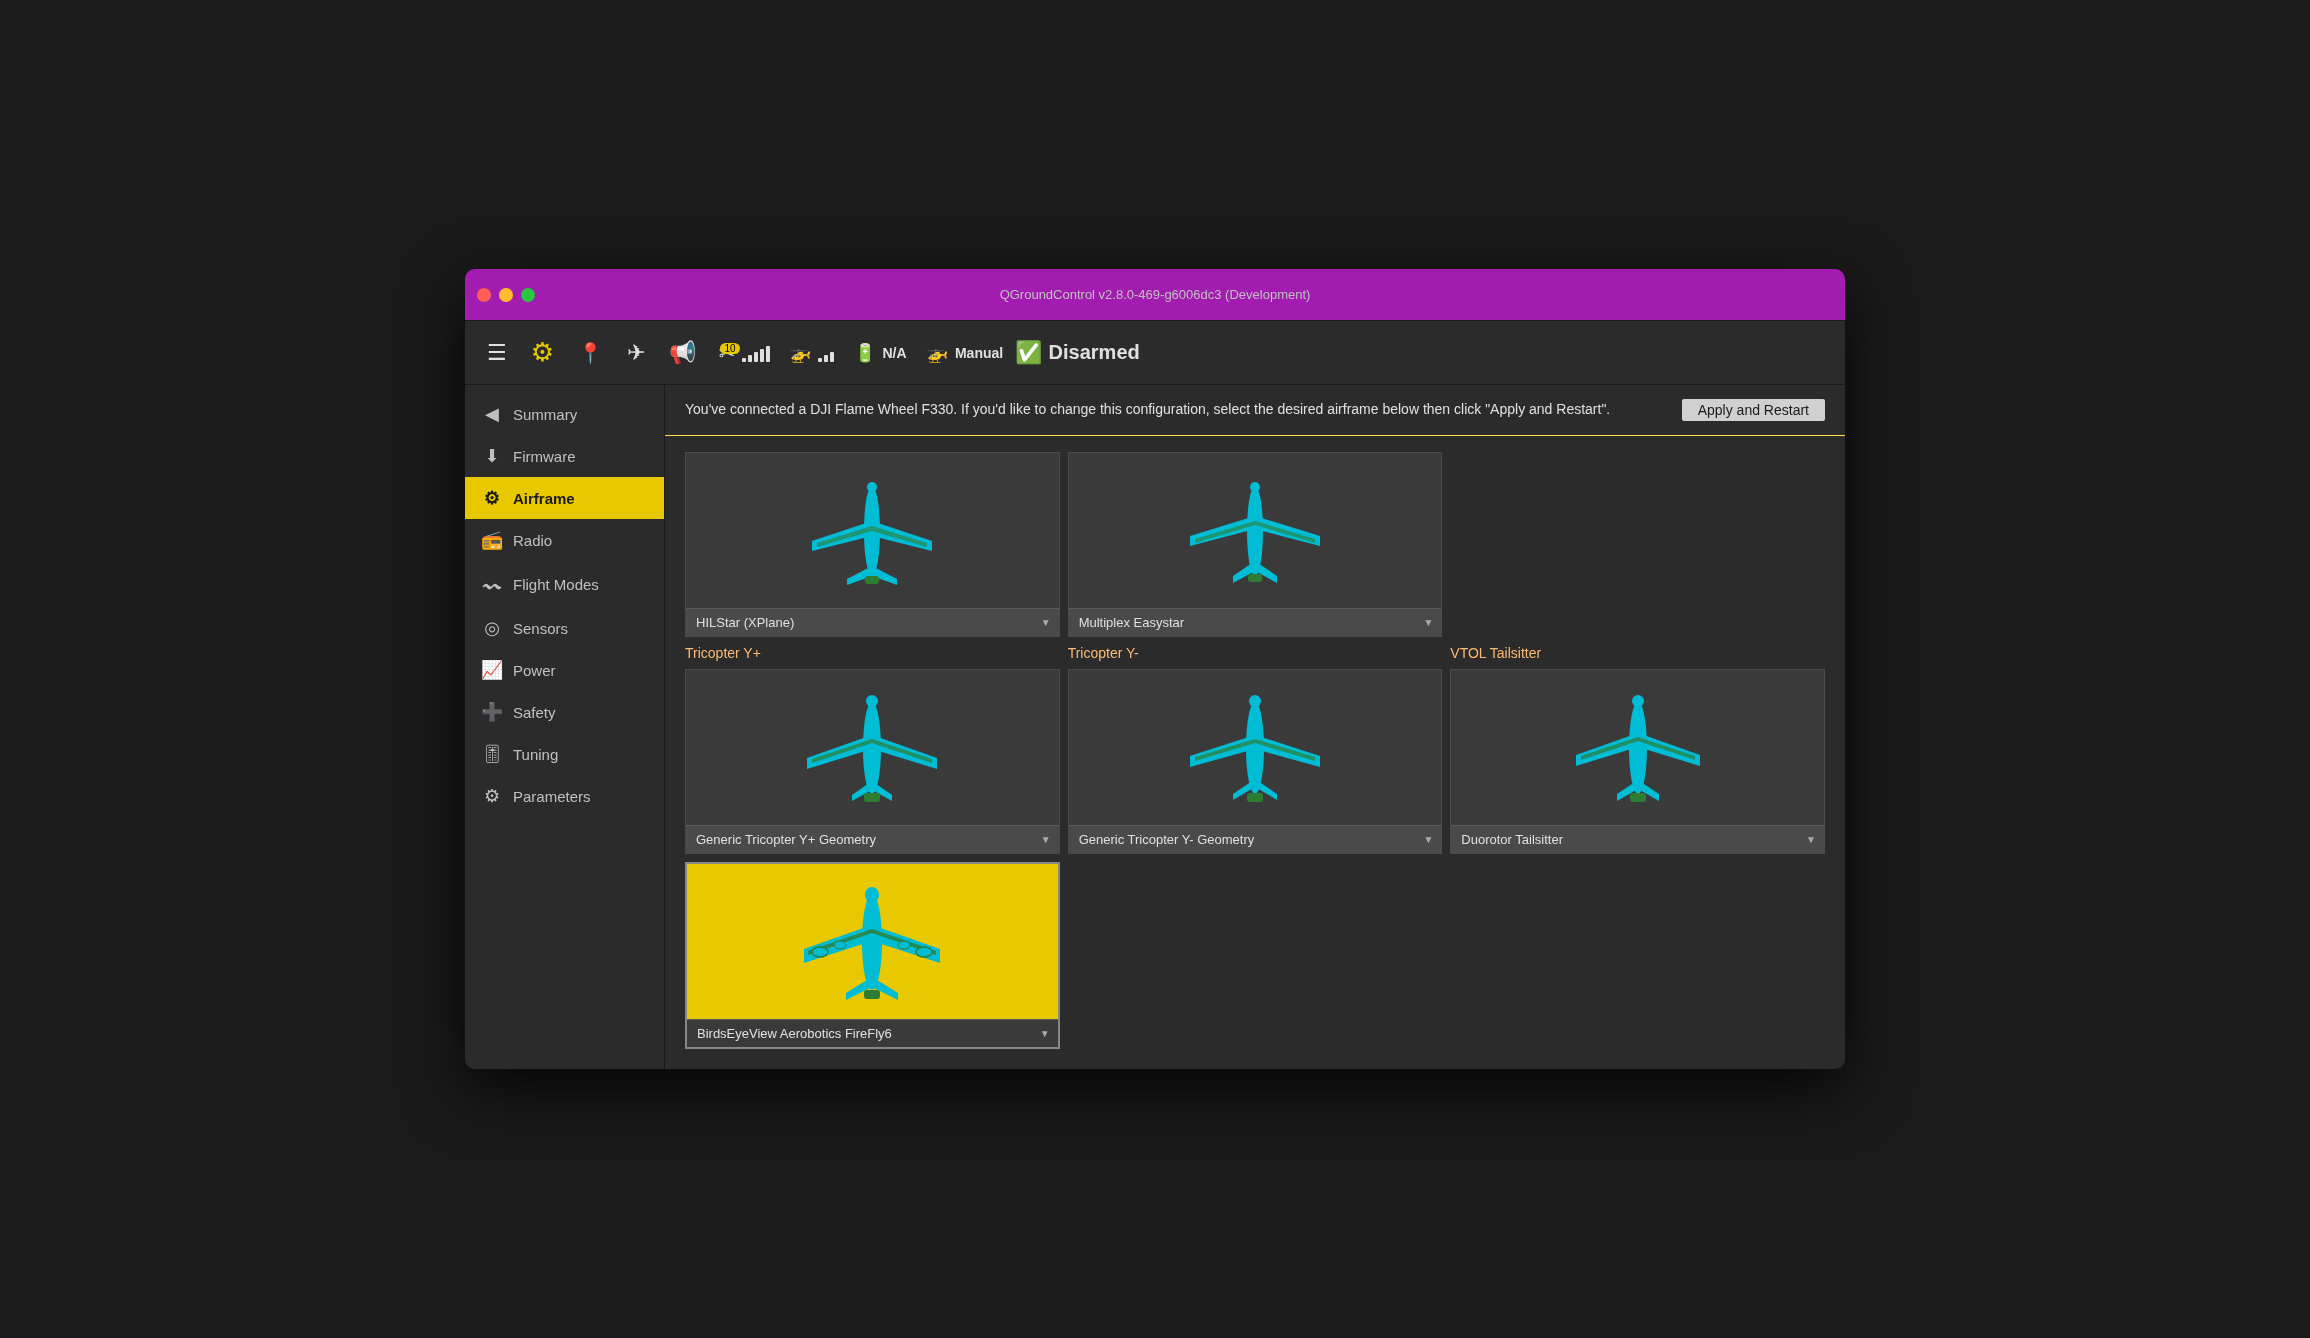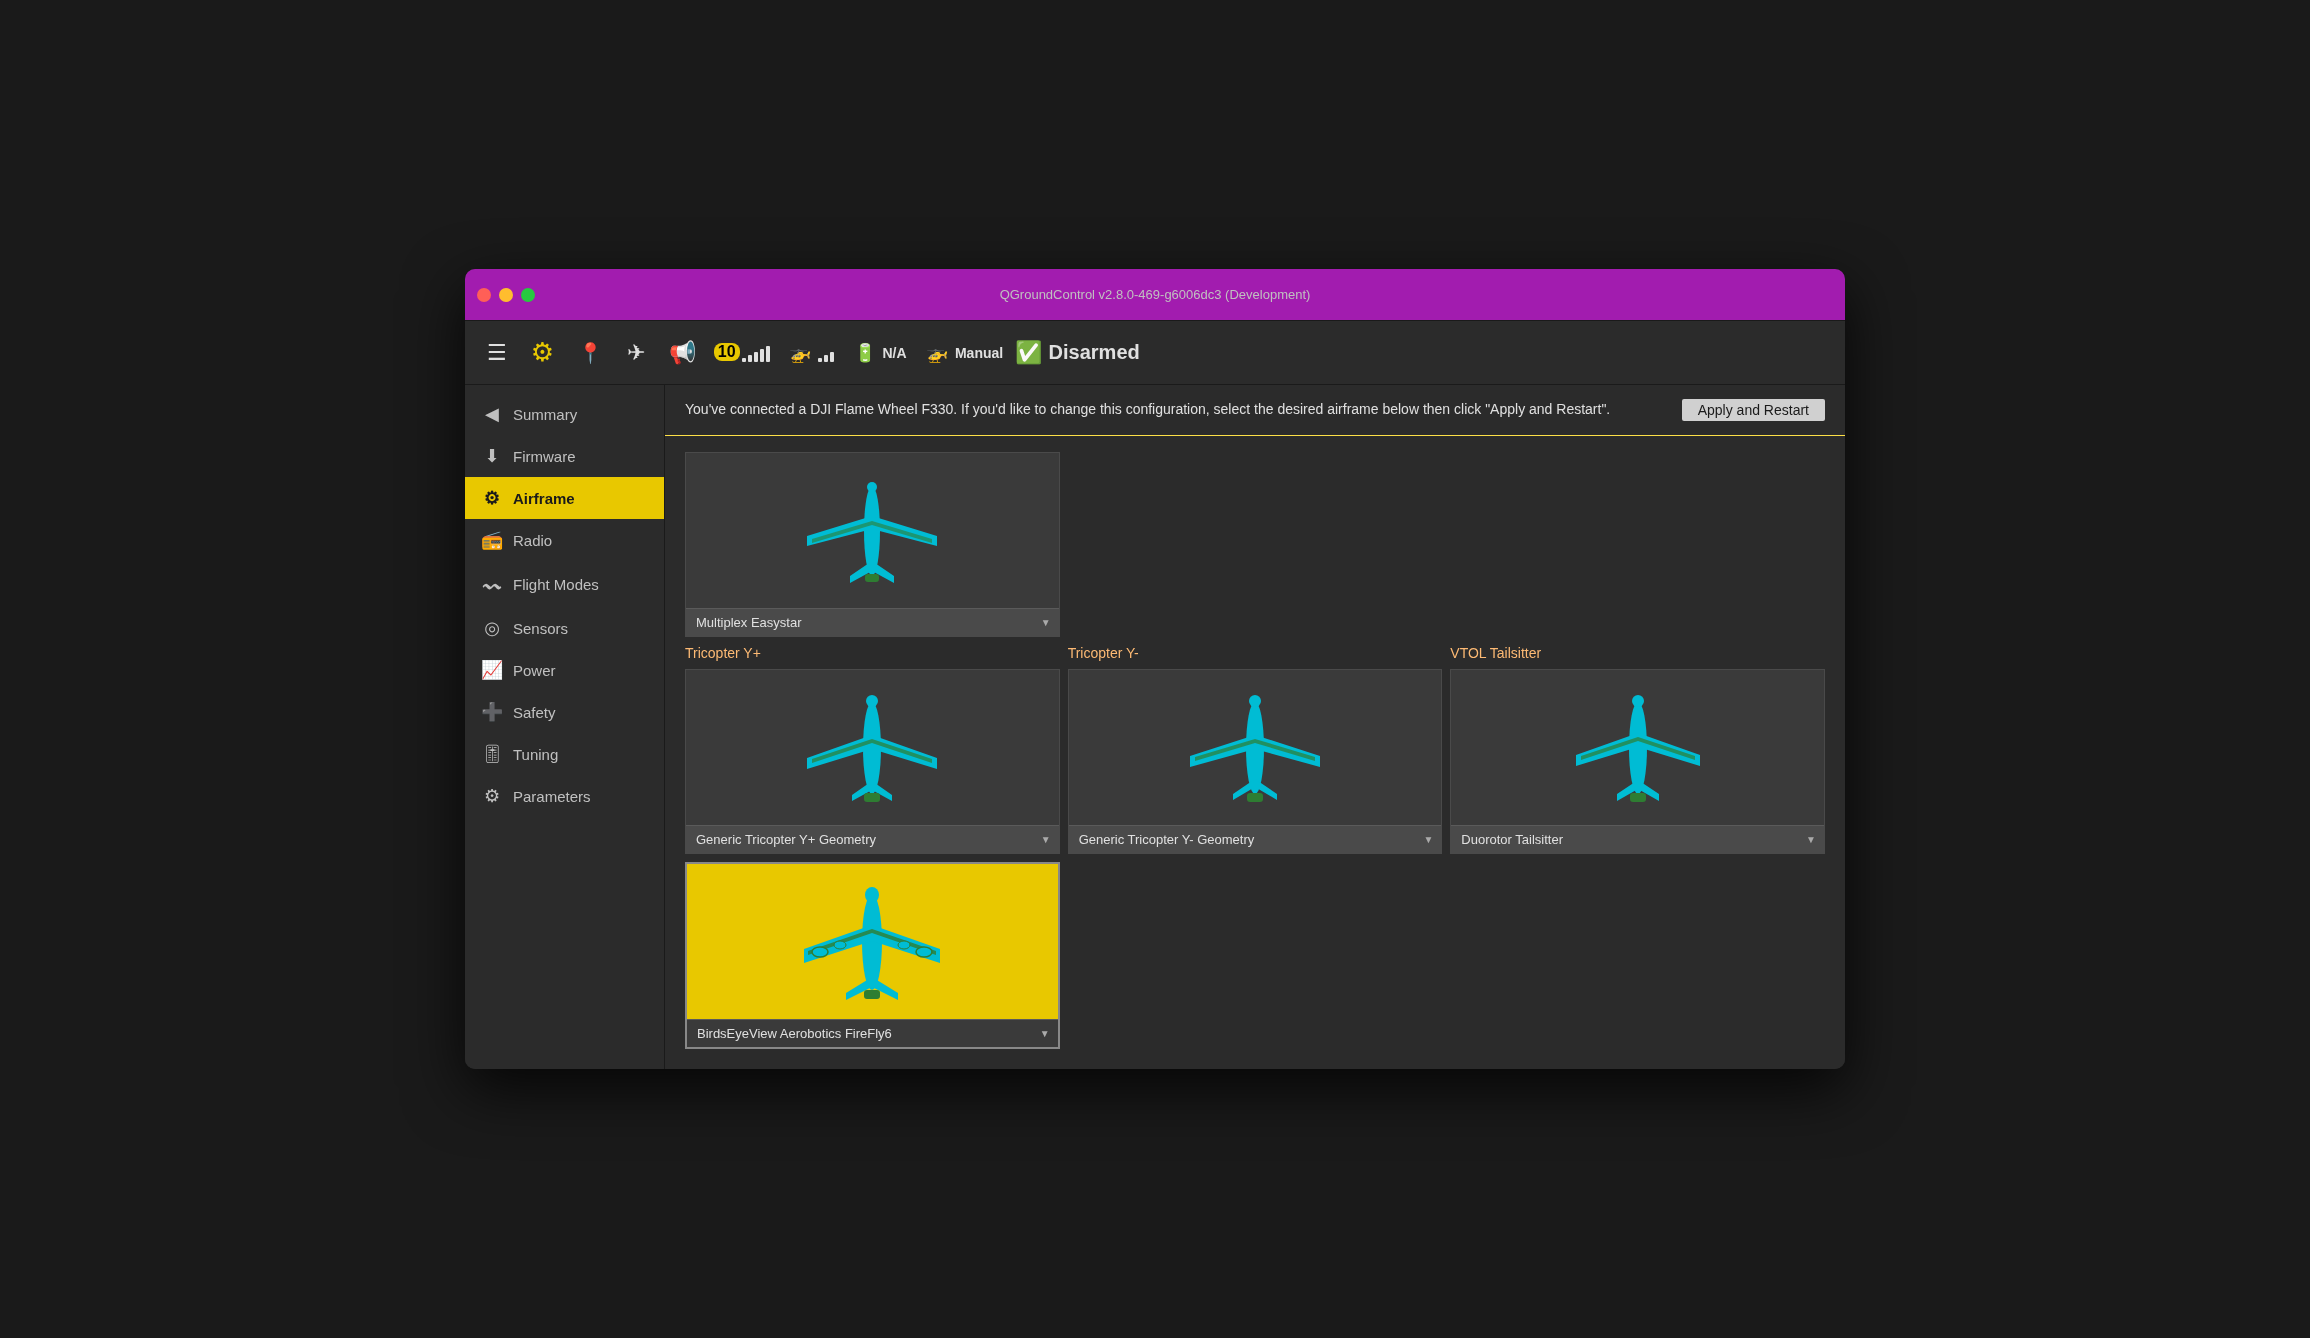--- a/index.html
+++ b/index.html
@@ -257,29 +257,29 @@
       width: 140px;
       height: 130px;
     }
 
     
     .airframe-grid::-webkit-scrollbar { width: 6px; }
     .airframe-grid::-webkit-scrollbar-track { background: #2b2b2b; }
     .airframe-grid::-webkit-scrollbar-thumb { background: #555; border-radius: 3px; }
 
     .number-badge {
-      font-size: 16px;
+      font-size: 10px;
       position: absolute;
       top: 2px;
       right: -4px;
       background: #e8c800;
       color: #000;
       border-radius: 8px;
       padding: 0 4px;
-      font-weight: bold;
+      font-weight: normal;
     }
     .toolbar-icon-wrapper {
       position: relative;
       display: inline-block;
     }
   </style>
 </head>
 <body>
 
 <div class="window">
@@ -396,20 +396,43 @@
 
     <div class="content">
 
       <div class="content-header">
         <div class="content-header-text">You've connected a DJI Flame Wheel F330. If you'd like to change this configuration, select the desired airframe below then click "Apply and Restart".</div>
         <button class="apply-btn">Apply and Restart</button>
       </div>
 
       <div class="airframe-grid">
 
+        <div class="airframe-card">
+          <div class="airframe-image">
+            <svg class="plane-svg" viewBox="0 0 140 120" xmlns="http://www.w3.org/2000/svg">
+
+              <ellipse cx="70" cy="60" rx="8" ry="45" fill="#00bcd4"></ellipse>
+
+              <path d="M 70 50 L 10 70 L 10 80 L 70 65 L 130 80 L 130 70 Z" fill="#00bcd4"></path>
+
+              <path d="M 70 95 L 45 108 L 45 114 L 70 105 L 95 114 L 95 108 Z" fill="#00bcd4"></path>
+
+              <path d="M 70 55 L 15 72 L 15 76 L 70 60 L 125 76 L 125 72 Z" fill="#2e7d32" opacity="0.6"></path>
+
+              <circle cx="70" cy="16" r="5" fill="#00bcd4"></circle>
+
+              <rect x="63" y="105" width="14" height="8" rx="3" fill="#2e7d32"></rect>
+            </svg>
+          </div>
+          <div class="airframe-select-wrapper">
+            <select class="airframe-select">
+              <option>HILStar (XPlane)</option>
+            </select>
+          </div>
+        </div>
 
         <div class="airframe-card">
           <div class="airframe-image">
             <svg class="plane-svg" viewBox="0 0 140 120" xmlns="http://www.w3.org/2000/svg">
               <ellipse cx="70" cy="60" rx="8" ry="45" fill="#00bcd4"></ellipse>
               <path d="M 70 45 L 5 65 L 5 75 L 70 58 L 135 75 L 135 65 Z" fill="#00bcd4"></path>
               <path d="M 70 90 L 48 105 L 48 112 L 70 100 L 92 112 L 92 105 Z" fill="#00bcd4"></path>
               <path d="M 70 50 L 10 68 L 10 72 L 70 54 L 130 72 L 130 68 Z" fill="#2e7d32" opacity="0.6"></path>
               <circle cx="70" cy="16" r="5" fill="#00bcd4"></circle>
               <rect x="63" y="103" width="14" height="8" rx="3" fill="#2e7d32"></rect>

